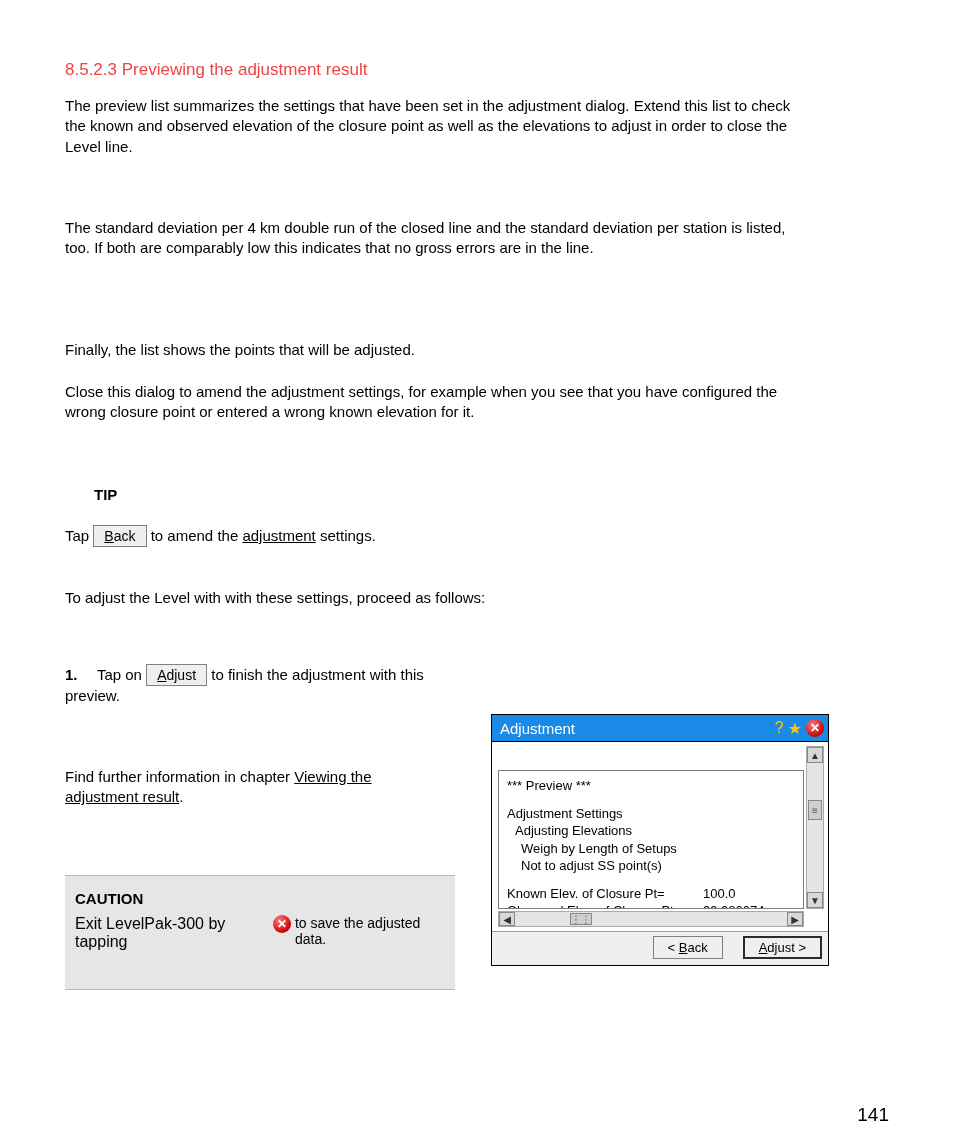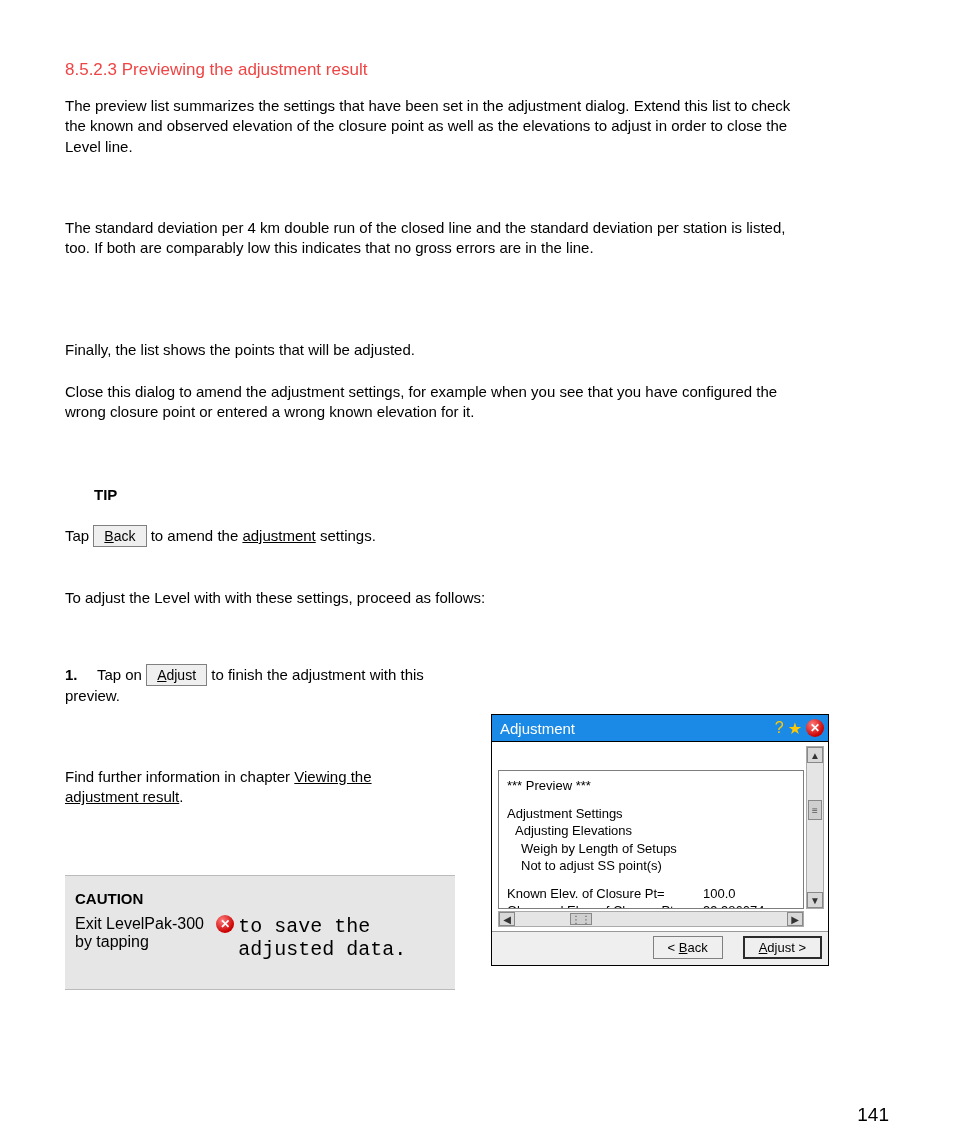--- a/index.html
+++ b/index.html
@@ -82,21 +82,21 @@
     background: radial-gradient(circle at 35% 30%, #ff7b7b, #c00 70%);
     color: #fff;
     display: inline-flex;
     align-items: center;
     justify-content: center;
     font-size: 12px;
     font-weight: bold;
     flex: none;
     line-height: 1;
   }
-  .caution-text { font-size: 20px; font-family: Liberation Mono, monospace; }
+  .caution-text { font-size: 14px; }
 
   
   .dialog {
     position: absolute;
     left: 491px;
     top: 714px;
     width: 338px;
     border: 1px solid #000;
     font-family: Tahoma, Verdana, sans-serif;
   }

